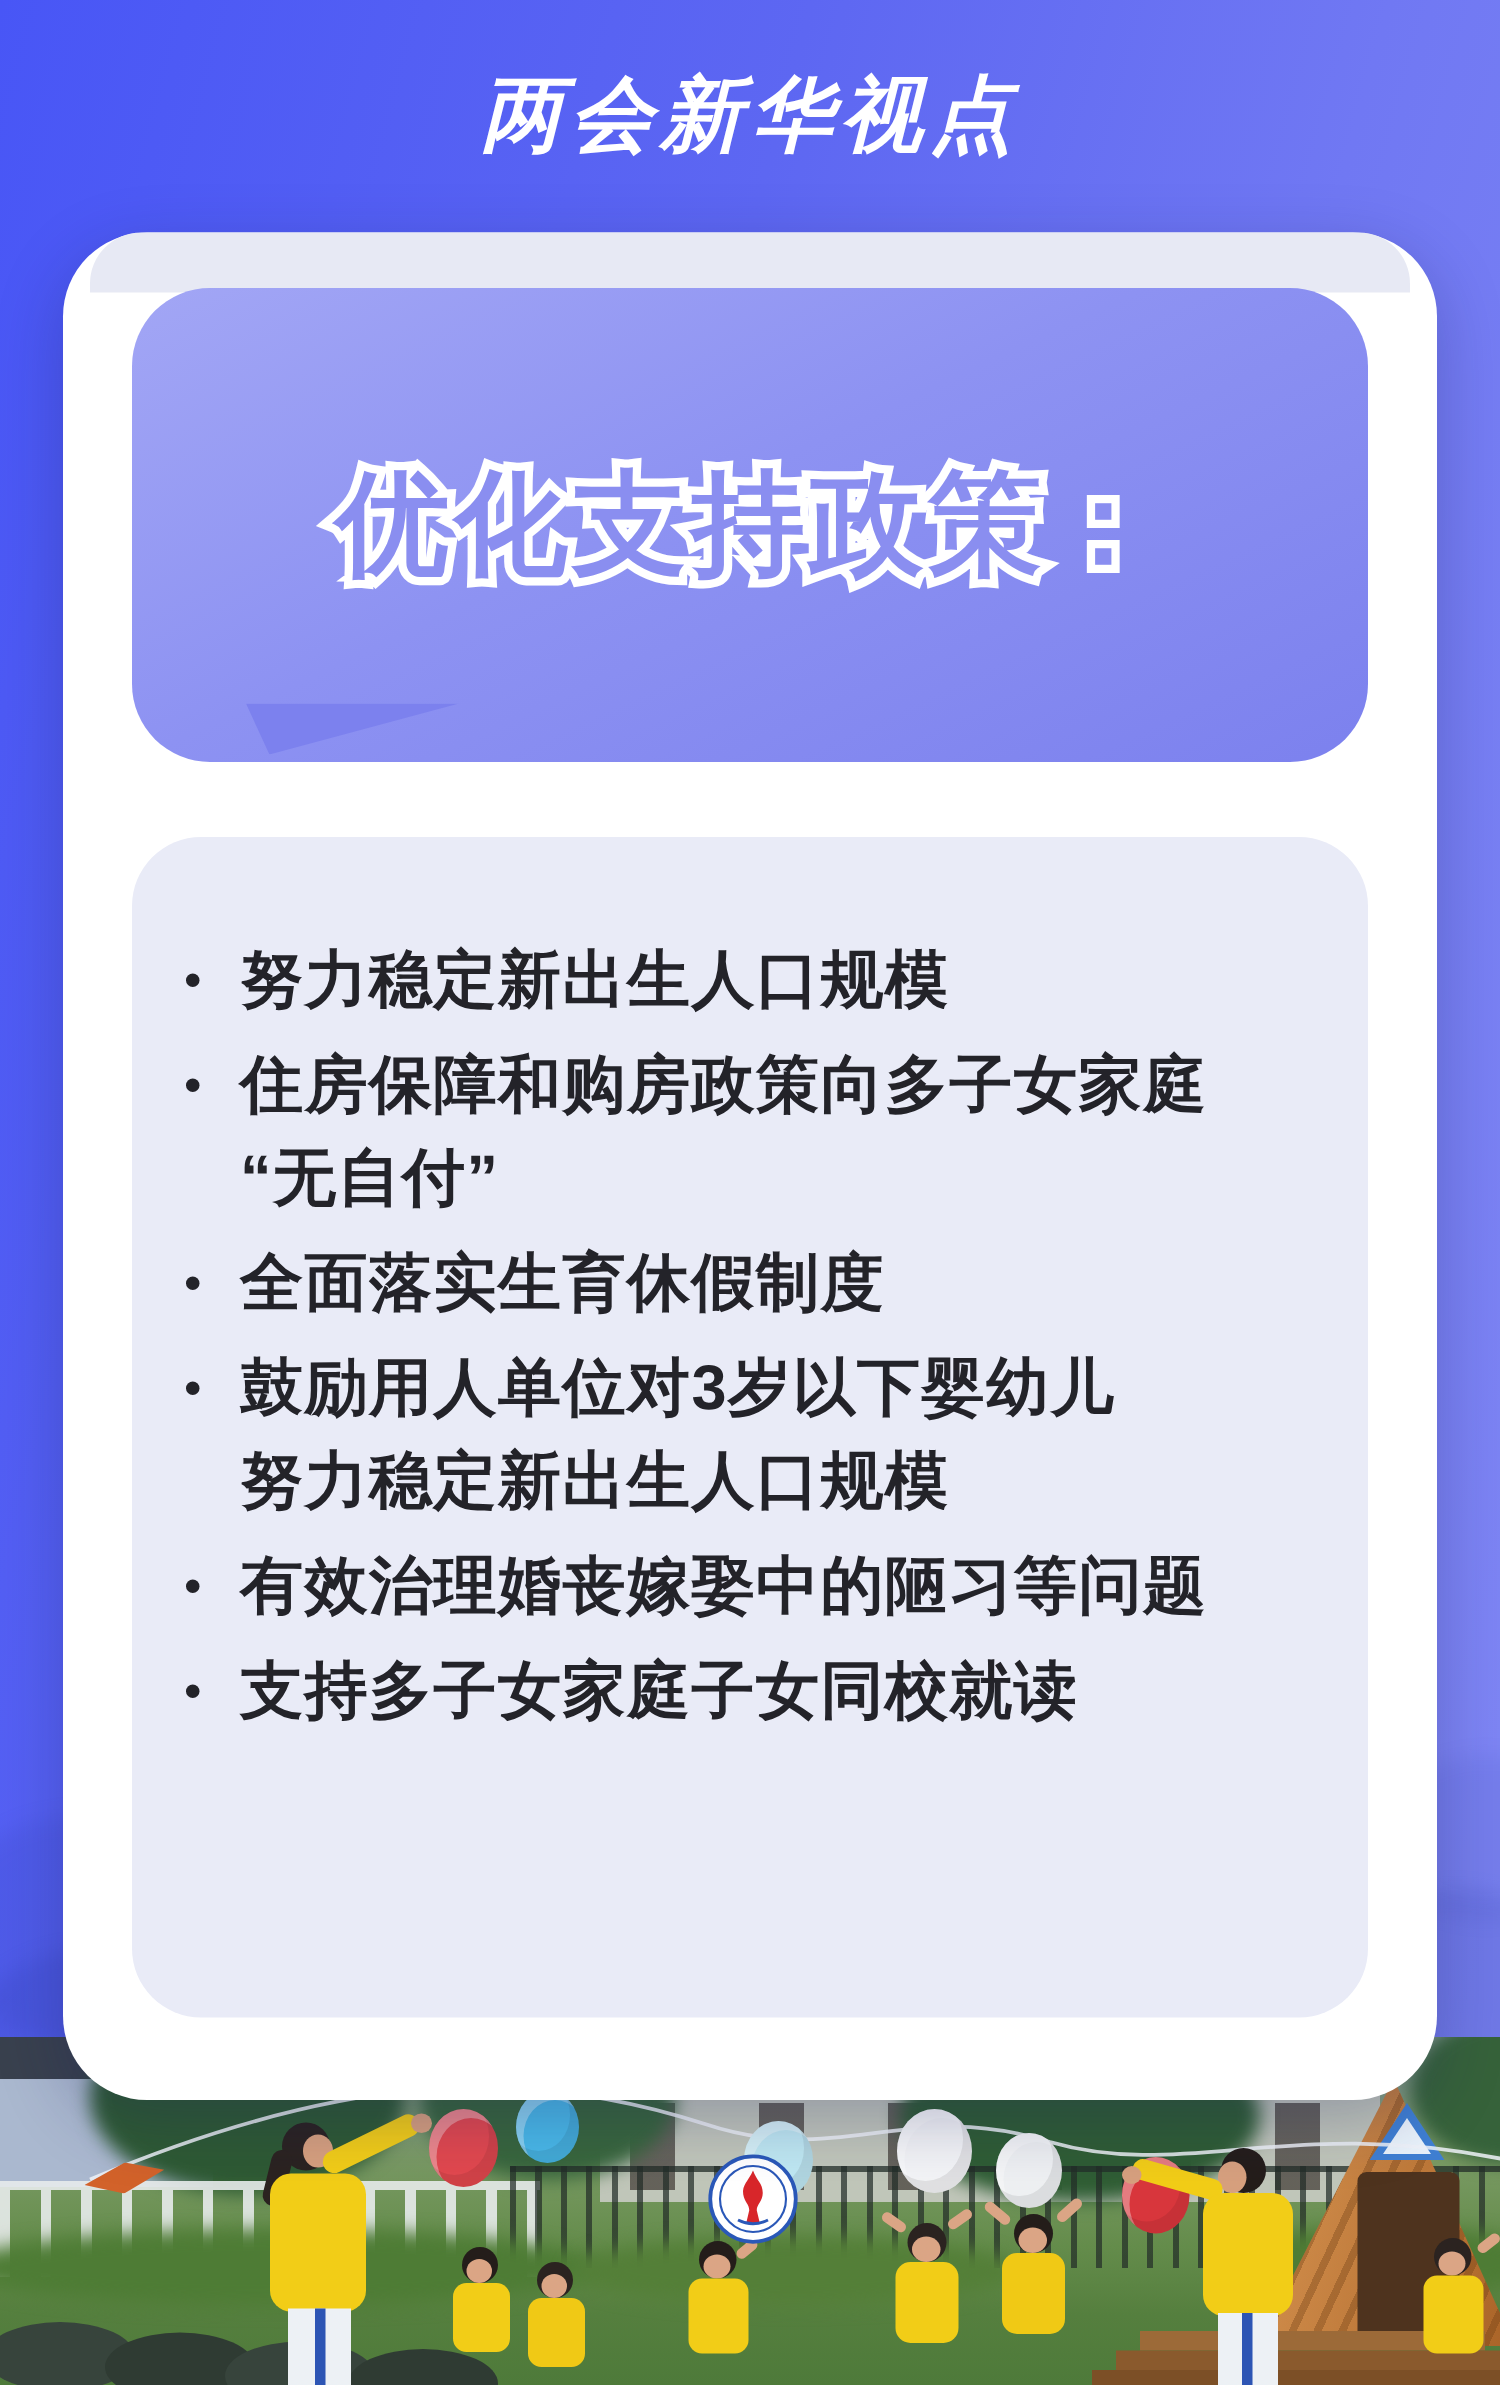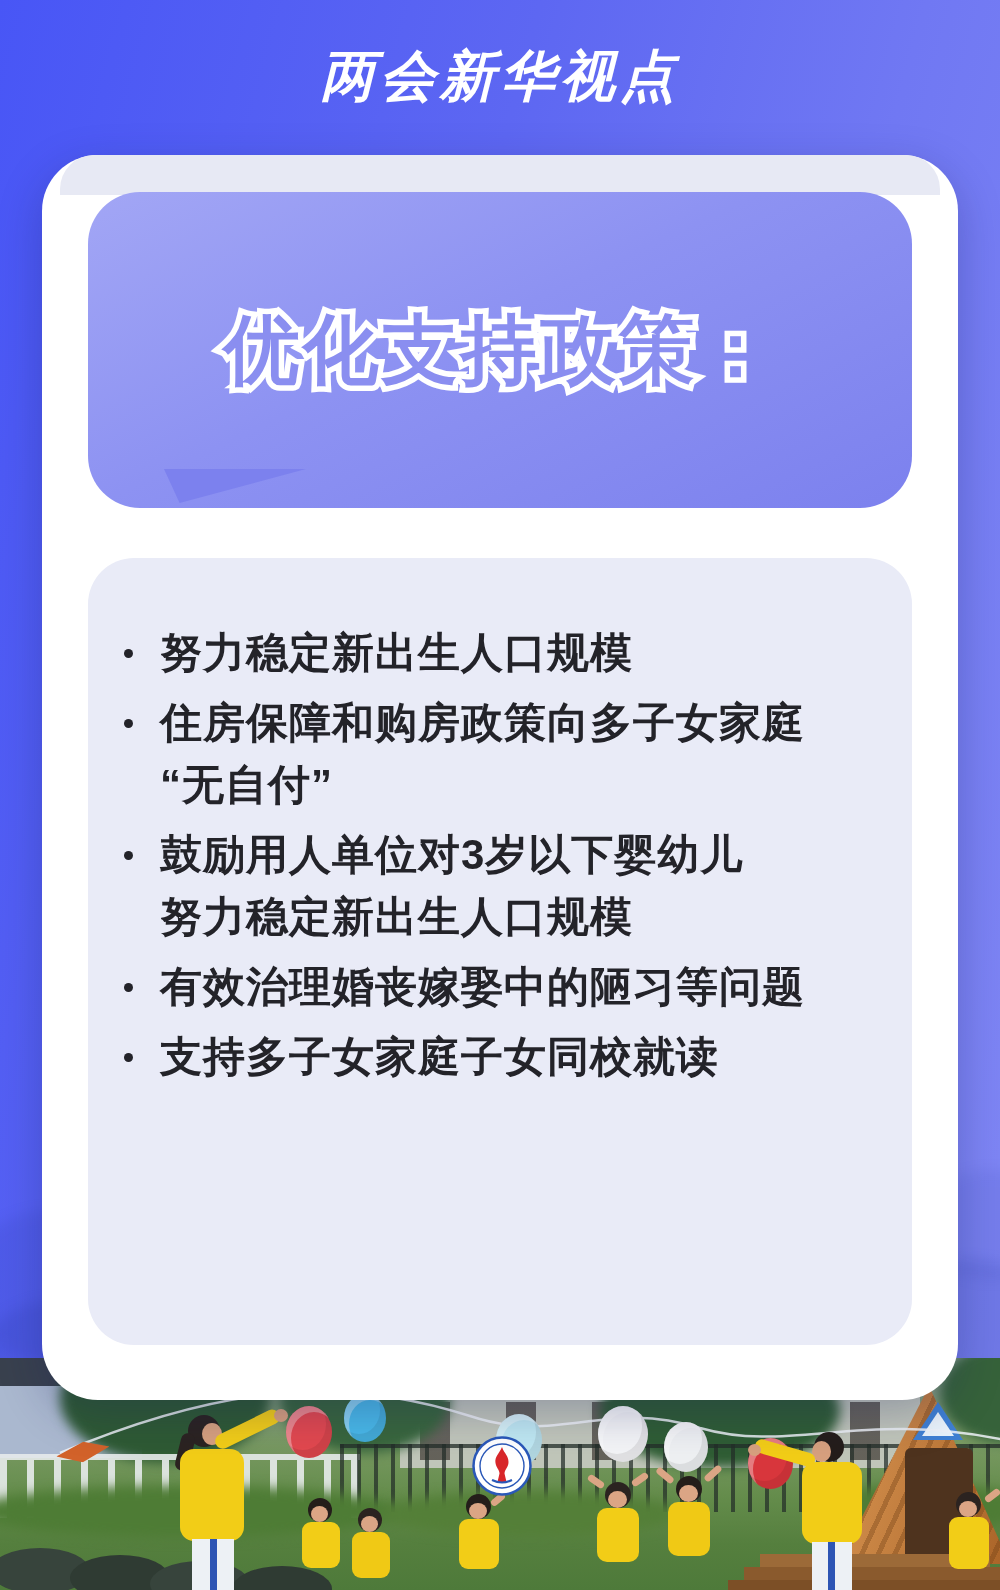--- a/index.html
+++ b/index.html
@@ -223,20 +223,24 @@
             <span class="dot"></span>
             <span class="li-line">努力稳定新出生人口规模</span>
           </li>
         <li>
             <span class="dot"></span>
             <span class="li-line">住房保障和购房政策向多子女家庭</span>
             <span class="li-line">“无自付”</span>
           </li>
         <li>
             <span class="dot"></span>
+            <span class="li-line">全面落实生育休假制度</span>
+          </li>
+        <li>
+            <span class="dot"></span>
             <span class="li-line">鼓励用人单位对3岁以下婴幼儿</span>
             <span class="li-line">努力稳定新出生人口规模</span>
           </li>
         <li>
             <span class="dot"></span>
             <span class="li-line">有效治理婚丧嫁娶中的陋习等问题</span>
           </li>
         <li>
             <span class="dot"></span>
             <span class="li-line">支持多子女家庭子女同校就读</span>

